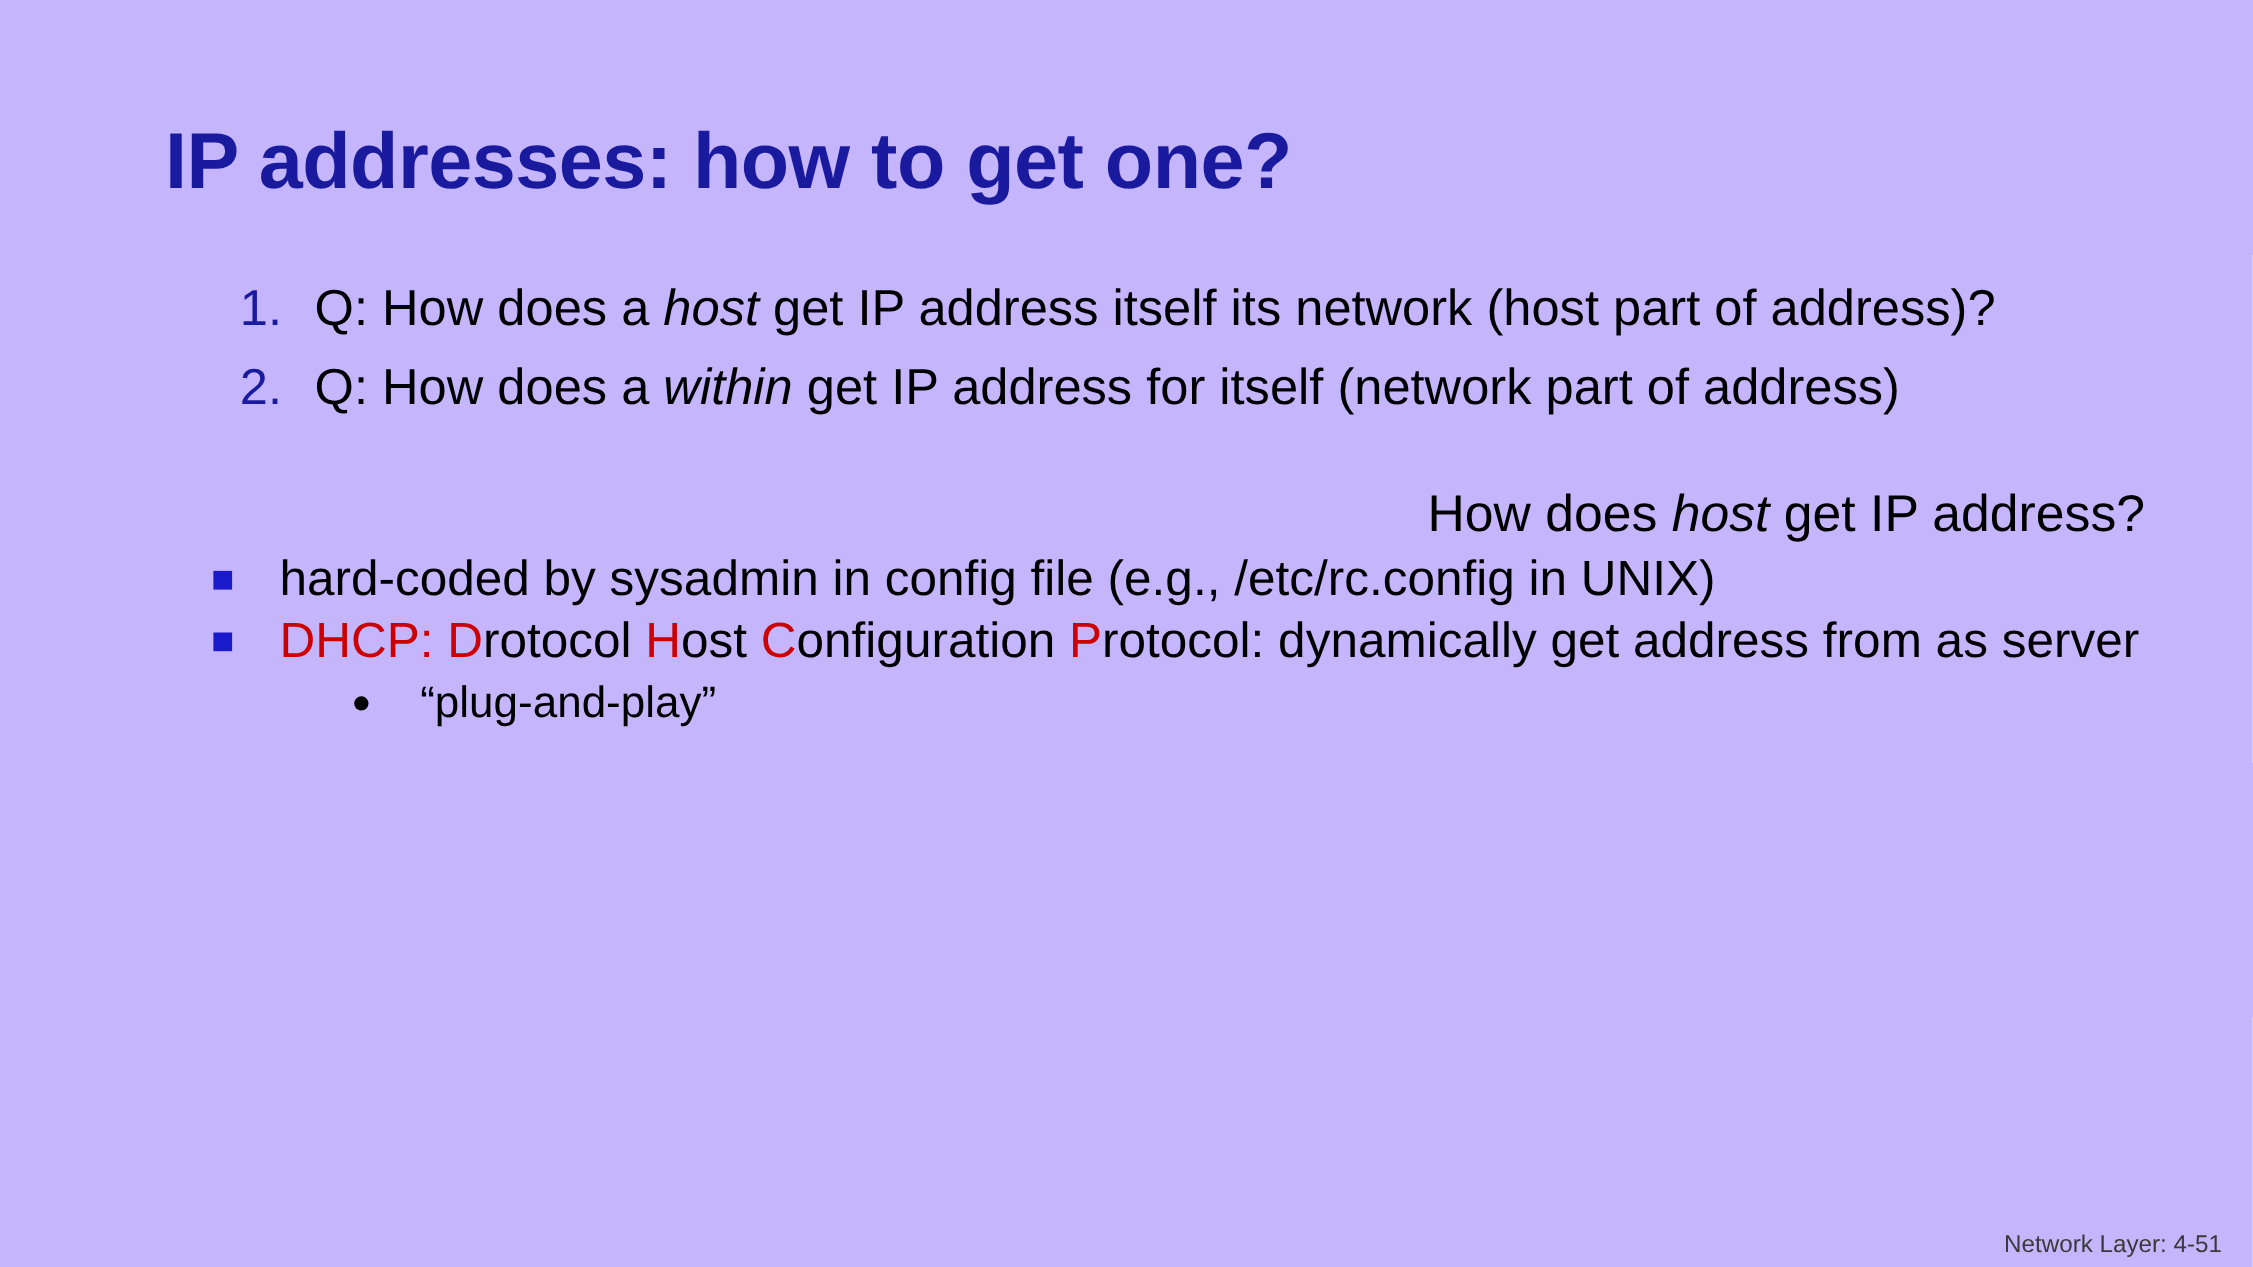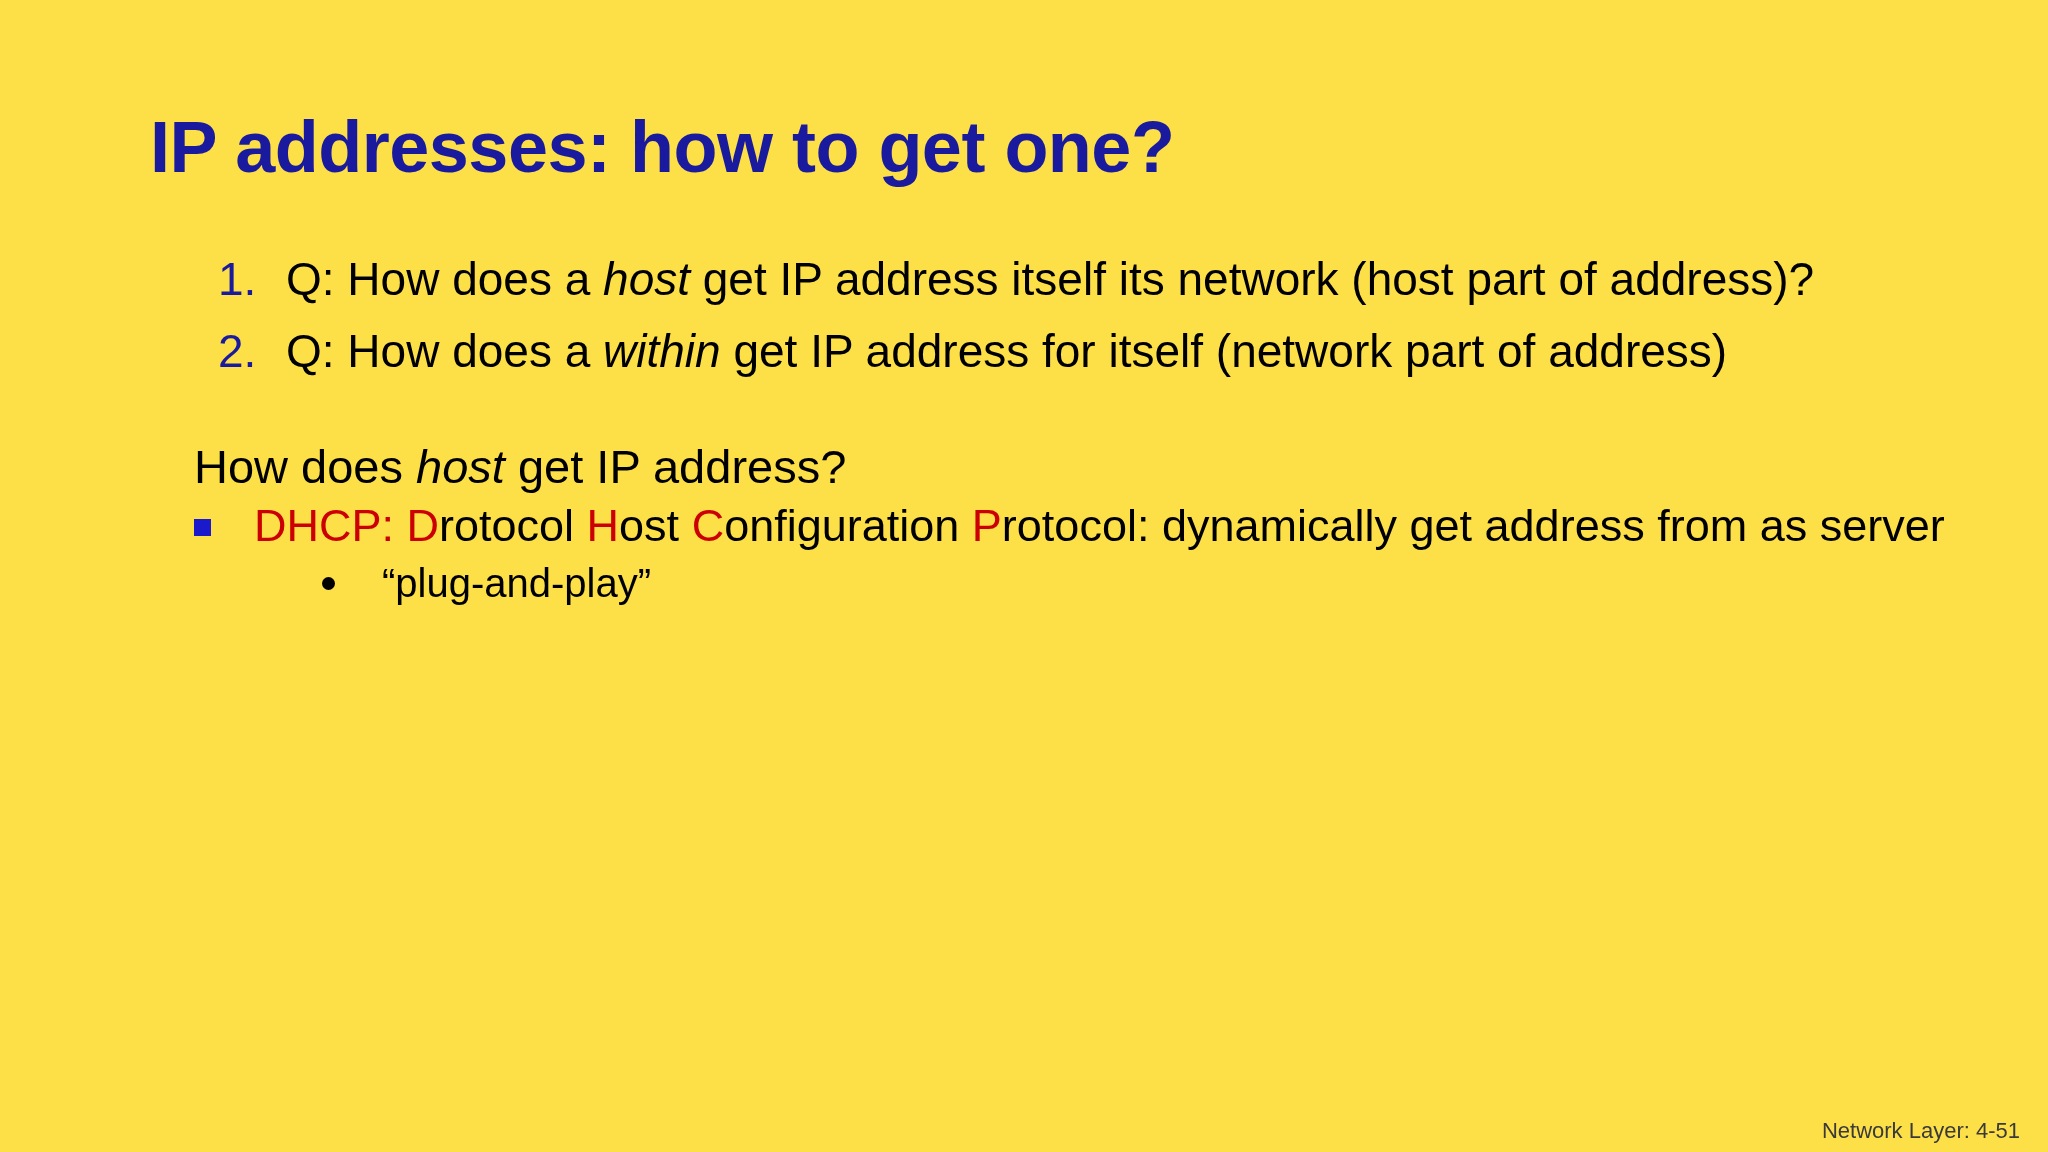--- a/index.html
+++ b/index.html
@@ -7,21 +7,21 @@
     padding: 0;
     background: #ffffff;
   }
   body {
     font-family: "Liberation Sans", sans-serif;
   }
   #slide {
     position: relative;
     width: 2048px;
     height: 1152px;
-    background: #fde047;
+    background: #c4b5fd;
     overflow: hidden;
   }
 
   
   #slide-title {
     position: absolute;
     left: 150px;
     top: 62px;
     font-size: 72px;
     line-height: 1.05;
@@ -70,20 +70,21 @@
     width: 60px;
     text-align: left;
   }
 
   
   .sub-head {
     font-size: 47px;
     line-height: 1.12;
     margin: 62px 0 6px 0;
     padding-left: 44px;
+    text-align: right;
   }
 
   
   ul.sqlist {
     list-style: none;
     margin: 0;
     padding: 0;
   }
   ul.sqlist > li {
     position: relative;
@@ -151,21 +152,21 @@
       <li><span class="num">1.</span><span>Q: How does a </span><span class="ital">host</span><span> get IP address itself its network (host part of address)?</span></li>
 
       <li><span class="num">2.</span><span>Q: How does a </span><span class="ital">within</span><span> get IP address for itself (network part of address)</span></li>
 
     </ol>
 
     <p class="sub-head"><span>How does </span><span class="ital">host</span><span> get IP address?</span></p>
 
     <ul class="sqlist">
 
-      <li><span class="sq"></span></li>
+      <li><span class="sq"></span><span>hard-coded by sysadmin in config file (e.g., /etc/rc.config in UNIX)</span></li>
 
       <li><span class="sq"></span><span class="red">DHCP: </span><span class="red">D</span><span>rotocol </span><span class="red">H</span><span>ost </span><span class="red">C</span><span>onfiguration </span><span class="red">P</span><span>rotocol: dynamically get address from as server</span>
 
         <ul class="dotlist">
           <li><span class="dot"></span><span>“plug-and-play”</span></li>
         </ul>
       </li>
 
     </ul>
 

